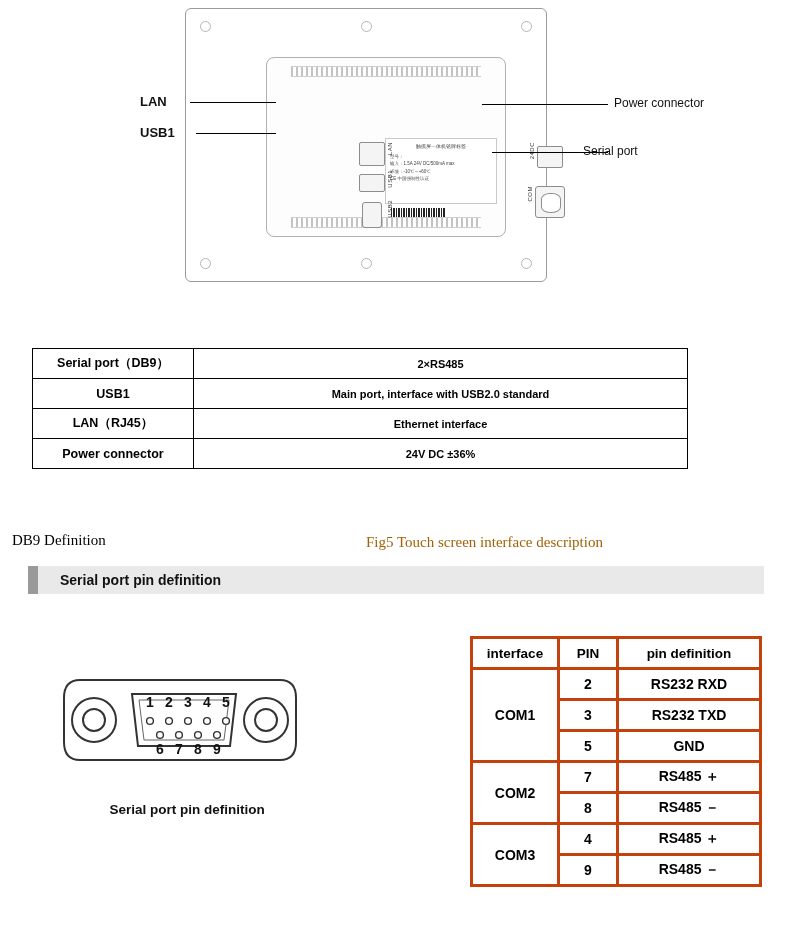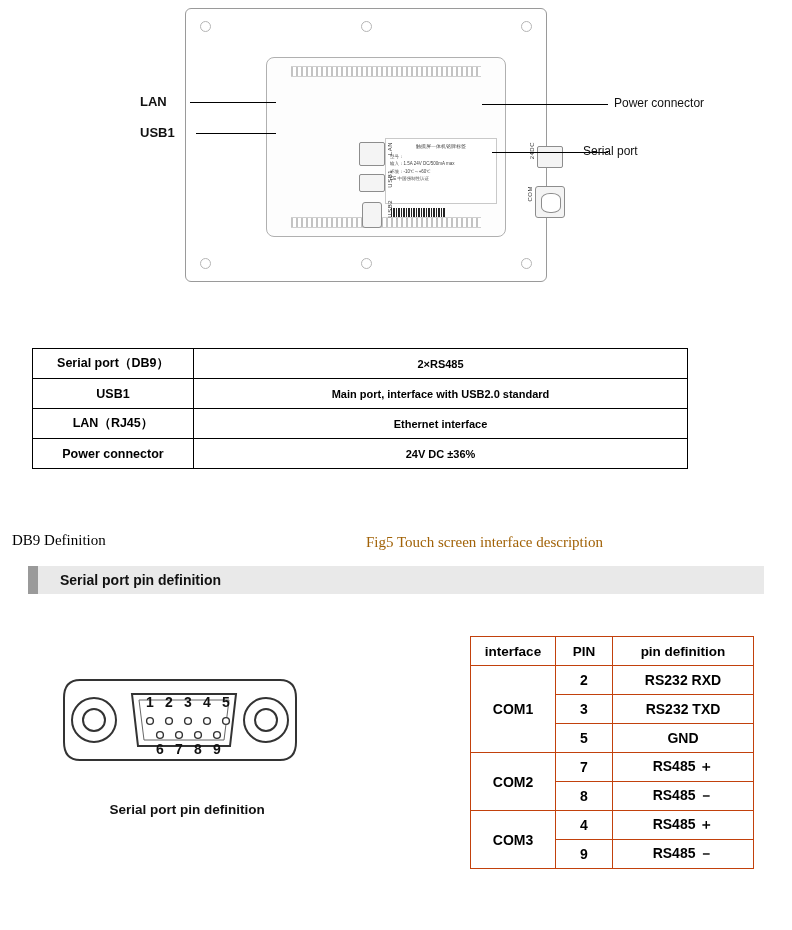--- a/index.html
+++ b/index.html
@@ -232,21 +232,21 @@
 
   
   .pin-table {
     position: absolute;
     left: 470px;
     top: 636px;
     border-collapse: collapse;
     font-size: 14px;
   }
   .pin-table th, .pin-table td {
-    border: 1px solid #c2410c;
+    border: 3px solid #c2410c;
     height: 28px;
     text-align: center;
     font-weight: bold;
     padding: 0 4px;
     background: #fff;
   }
   .pin-table th {
     font-size: 13.5px;
   }
   .pin-table .c-iface { width: 76px; }

